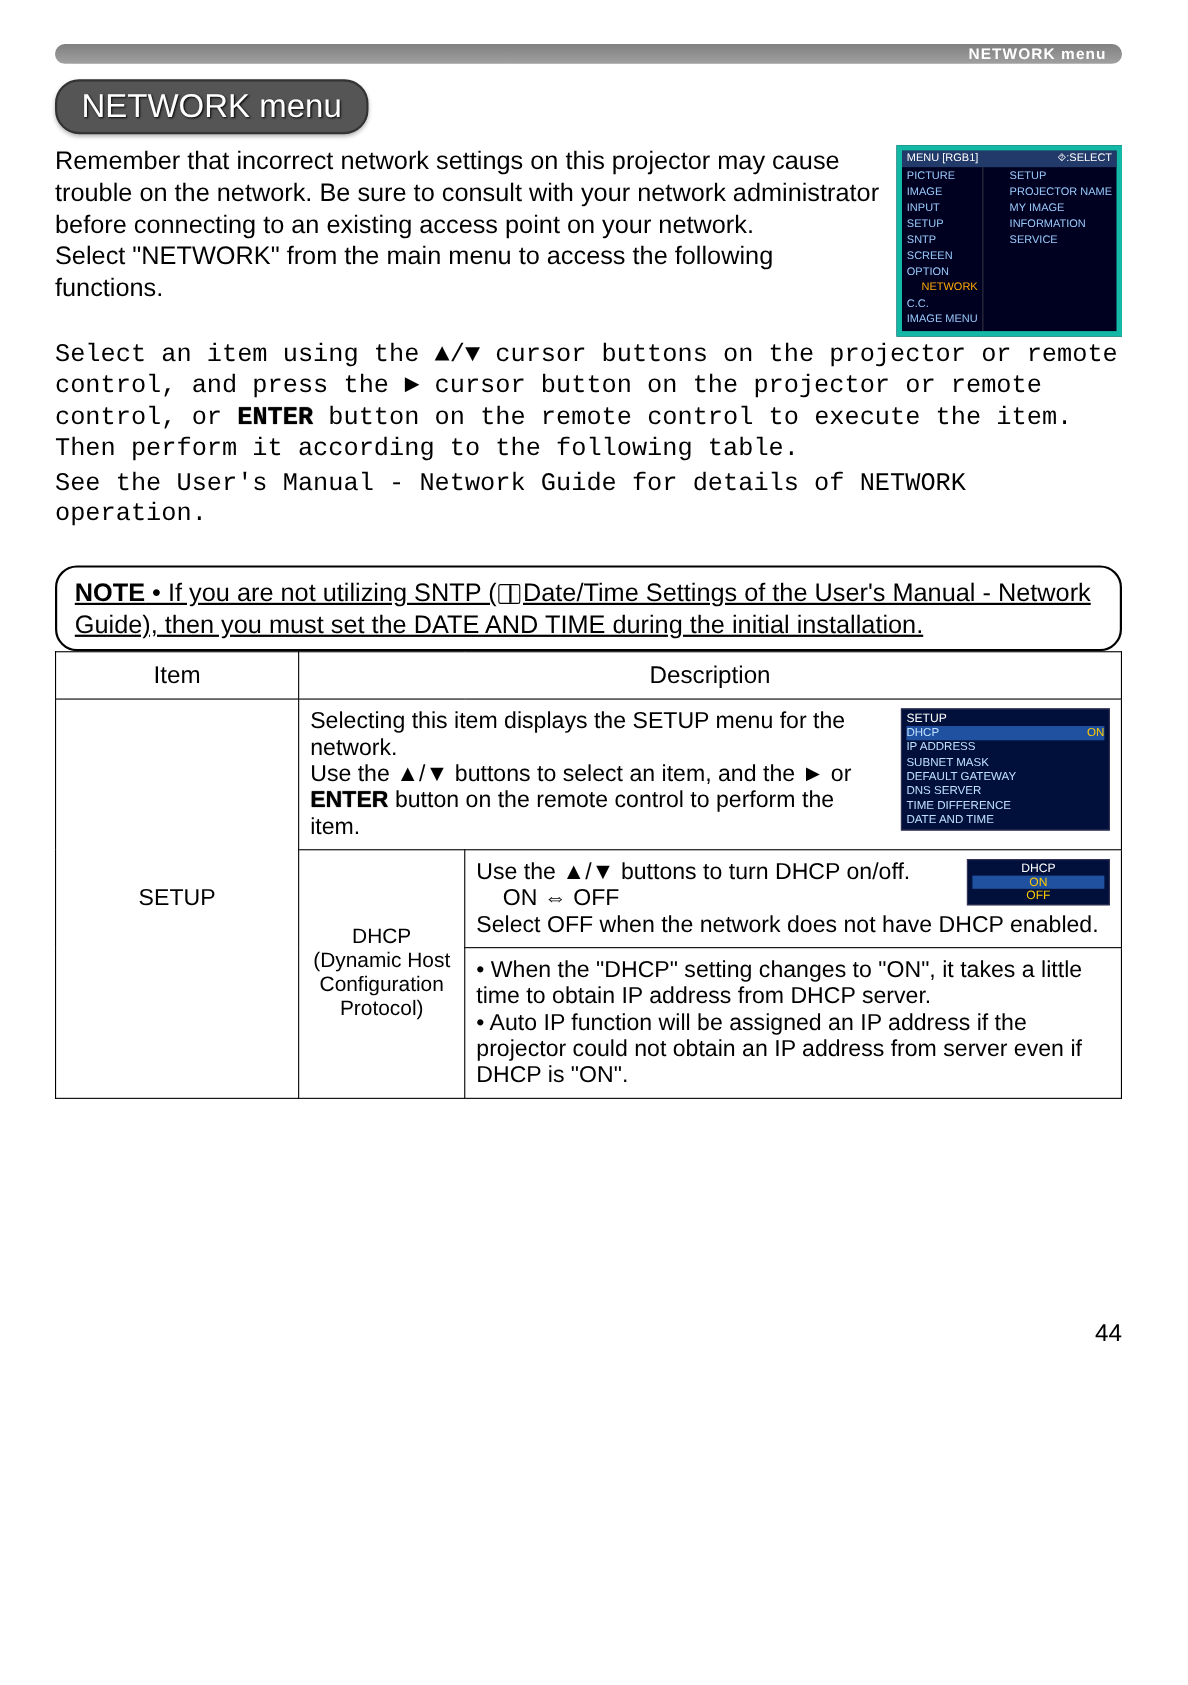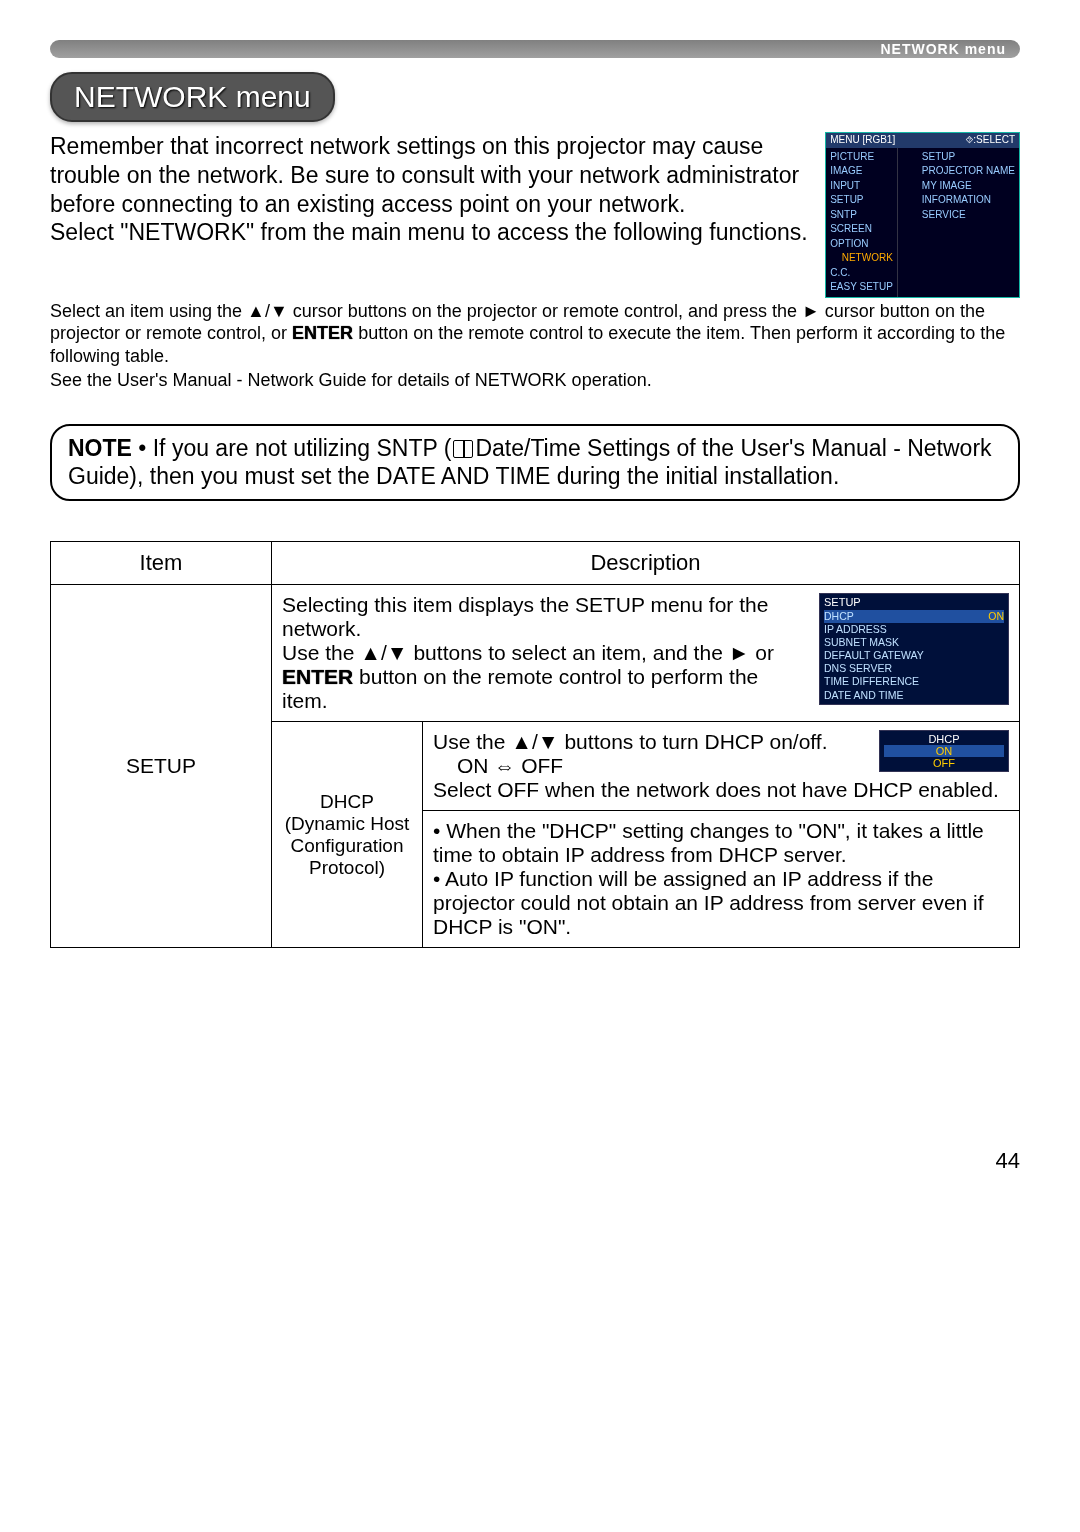--- a/index.html
+++ b/index.html
@@ -48,21 +48,21 @@
     align-items: flex-start;
   }
   .intro-text {
     font-size: 23px;
     line-height: 1.25;
     flex: 1 1 auto;
   }
   .menu-screenshot {
     width: 250px;
     background: #000020;
-    border: 1px solid #14b8a6;
+    border: 5px solid #14b8a6;
     font-size: 11px;
     line-height: 1.25;
     color: #9cf;
     display: flex;
     flex-direction: column;
   }
   .menu-screenshot .head {
     display:flex; justify-content: space-between;
     background:#223a6a; color:#fff; font-size:10px; padding:1px 4px;
   }
@@ -80,56 +80,57 @@
   .menu-screenshot .right-col div {
     font-size: 10px;
     white-space: nowrap;
     padding: 1px 0;
   }
   .menu-screenshot .left-col .hl {
     color: #fa0;
     text-align: right;
   }
   .body-text {
-    font-size: 18px;
+    font-size: 23px;
     line-height: 1.25;
     margin-top: 2px;
+    font-family: Liberation Mono, monospace;
   }
   .enter {
     font-weight: bold;
     text-shadow: 0 0 1px #000;
   }
   .note-box {
     border: 2px solid #000;
     border-radius: 20px;
     padding: 8px 16px;
     font-size: 23px;
     line-height: 1.25;
     margin-top: 32px;
+    text-decoration: underline;
   }
   .note-box .label {
     font-weight: bold;
     font-family: Arial, sans-serif;
   }
   .book-icon {
     display: inline-block;
     width: 18px; height: 16px;
     border: 1.5px solid #000;
     border-radius: 2px;
     vertical-align: middle;
     position: relative;
     margin: 0 2px;
   }
   .book-icon::after {
     content:''; position:absolute; left:50%; top:0; bottom:0; width:1.5px; background:#000;
   }
   table.desc {
     border-collapse: collapse;
     width: 100%;
-    margin-top: 40px;
     font-size: 21px;
   }
   table.desc th, table.desc td {
     border: 1px solid #000;
     padding: 8px 10px;
     vertical-align: middle;
   }
   table.desc th {
     font-weight: normal;
     text-align: center;
@@ -197,21 +198,21 @@
         <div class="left-col">
           <div>PICTURE</div>
           <div>IMAGE</div>
           <div>INPUT</div>
           <div>SETUP</div>
           <div>SNTP</div>
           <div>SCREEN</div>
           <div>OPTION</div>
           <div class="hl">NETWORK</div>
           <div>C.C.</div>
-          <div>EASY SETUP</div>
+          <div>IMAGE MENU</div>
         </div>
         <div class="right-col">
           <div>SETUP</div>
           <div>PROJECTOR NAME</div>
           <div>MY IMAGE</div>
           <div>INFORMATION</div>
           <div>SERVICE</div>
         </div>
       </div>
     </div>

